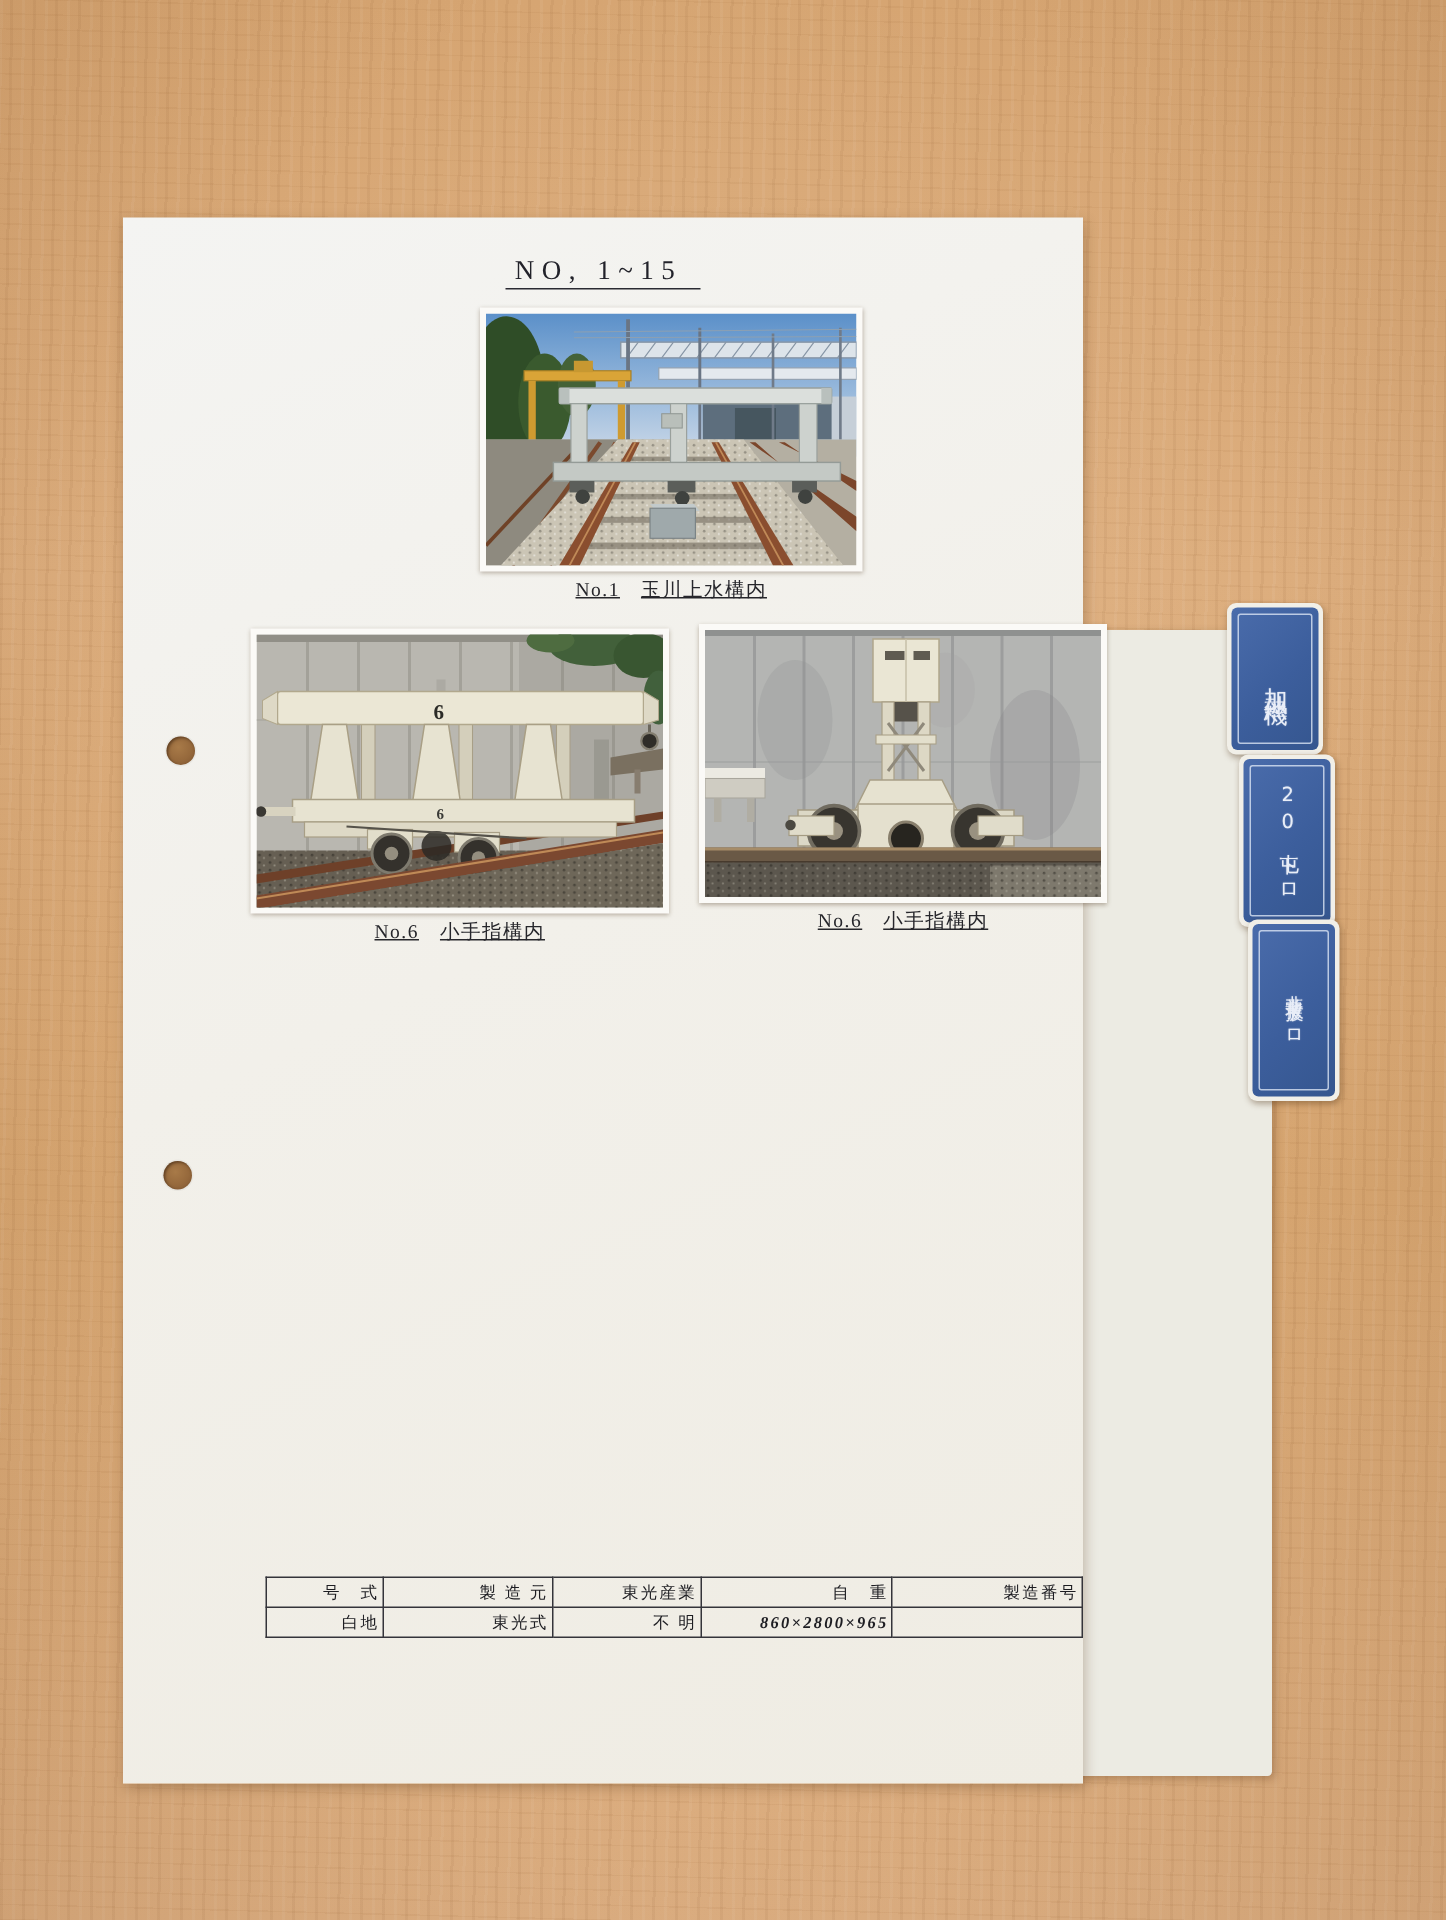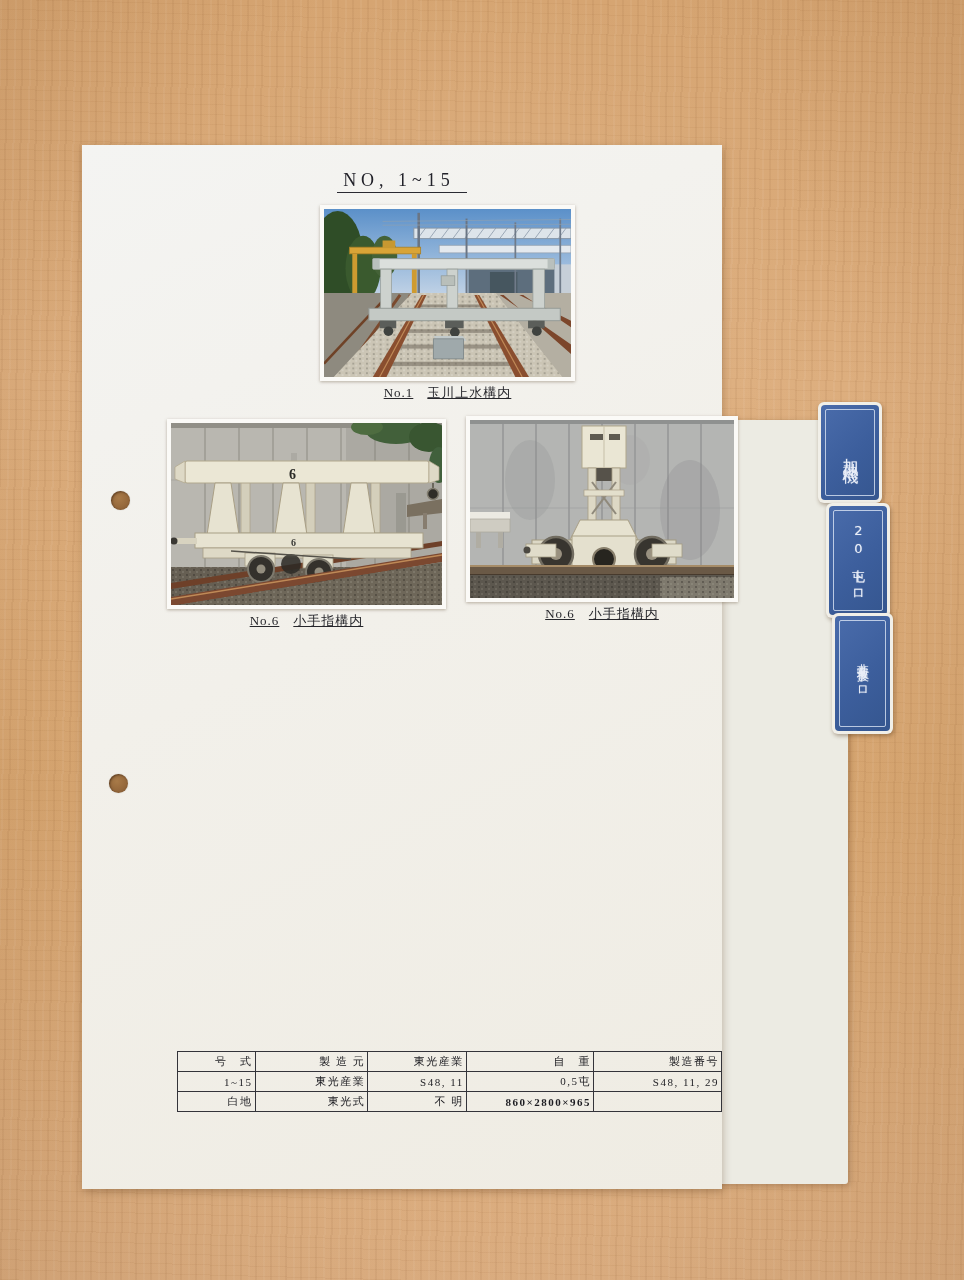--- a/index.html
+++ b/index.html
@@ -51,21 +51,21 @@
   .fig2{left:85px;top:274px;width:279px;}
   .fig3{left:384px;top:271px;width:272px;}
   table.spec{
     position:absolute;left:95px;top:906px;border-collapse:collapse;table-layout:fixed;
   }
   table.spec td{
     border:1px solid #34343a;height:19px;text-align:right;vertical-align:middle;
     font-size:11px;color:#1d1d22;letter-spacing:1.5px;padding:0 2px;white-space:nowrap;
     overflow:hidden;
   }
-  td.bold{font-weight:bold;letter-spacing:0.5px;}
+  td.bold{font-weight:bold;letter-spacing:0.5px;font-style:italic;}
   .index-tab{
     position:absolute;background:#f1efe8;border-radius:6px;padding:3px;
     box-shadow:1px 2px 4px rgba(80,50,20,0.40);
   }
   .tab-inner{
     width:100%;height:100%;border-radius:4px;position:relative;
     background:linear-gradient(135deg,#4a6cab 0%,#3c5e9c 55%,#35568f 100%);
     display:flex;align-items:center;justify-content:center;box-sizing:border-box;
   }
   .tab-inner::after{
@@ -321,27 +321,20 @@
     </colgroup>
     <tbody>
       <tr>
         <td>号　式</td>
         <td>製 造 元</td>
         <td>東光産業</td>
         <td>自　重</td>
         <td>製造番号</td>
       </tr>
       <tr>
-        <td>1~15</td>
-        <td>東光産業</td>
-        <td>S48, 11</td>
-        <td>0,5屯</td>
-        <td>S48, 11, 29</td>
-      </tr>
-      <tr>
         <td>白地</td>
         <td>東光式</td>
         <td>不 明</td>
         <td class="bold">860×2800×965</td>
         <td></td>
       </tr>
     </tbody>
   </table>
 
 </div>

